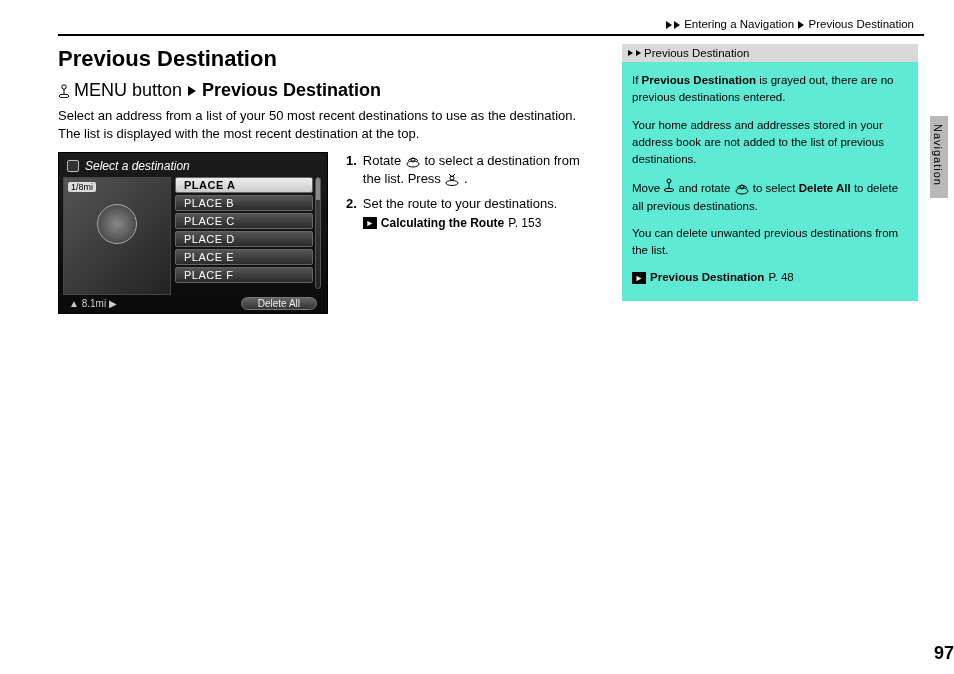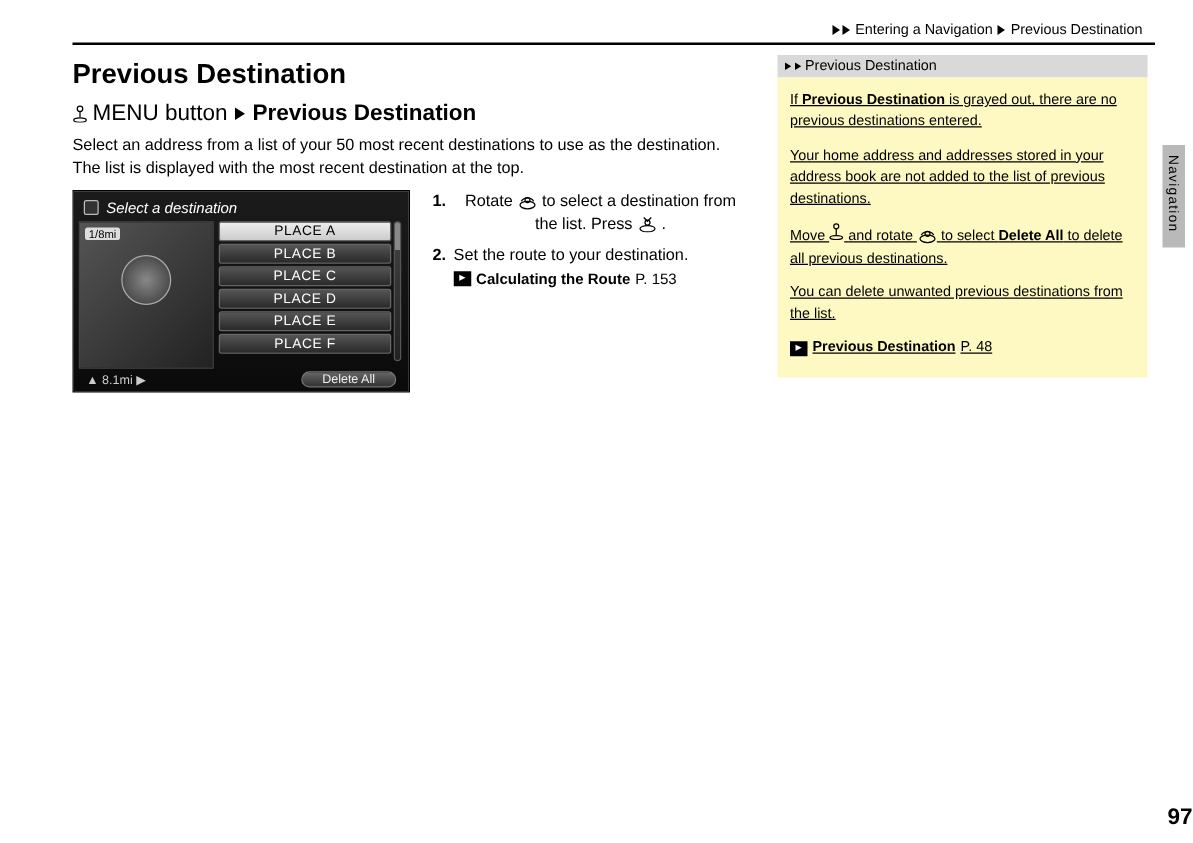--- a/index.html
+++ b/index.html
@@ -9,45 +9,45 @@
   .bc .tri { display:inline-block; width:0; height:0; border-top:4px solid transparent; border-bottom:4px solid transparent; border-left:6px solid #000; margin: 0 1px; vertical-align: middle; }
   .rule { border: none; border-top: 2px solid #000; margin: 0 0 8px 0; }
   .content { display: flex; gap: 24px; }
   .left { width: 540px; }
   .right { width: 296px; position: relative; }
   h1 { font-size: 22px; font-weight: 700; margin: 2px 0 8px 0; }
   .menuline { font-size: 18px; margin-bottom: 6px; display:flex; align-items:center; gap:4px; flex-wrap:wrap;}
   .menuline .tri { display:inline-block; width:0; height:0; border-top:5px solid transparent; border-bottom:5px solid transparent; border-left:8px solid #000; margin: 0 2px; }
   .menuline .bold { font-weight: 700; }
   .intro { font-size: 13px; line-height: 1.35; margin-bottom: 10px; }
-  .cols { display:flex; gap: 18px; text-align: center; }
+  .cols { display:flex; gap: 18px; }
   .screenshot { width: 270px; height: 162px; background: linear-gradient(#1b1b1b,#0a0a0a); border: 1px solid #000; position:relative; padding:4px; color:#fff; font-size:11px; }
   .screenshot .titlebar { display:flex; align-items:center; gap:6px; padding:2px 4px; font-style: italic; font-size:12px; }
   .screenshot .titlebar .home { width:12px; height:12px; border:1px solid #bbb; border-radius:2px; background:#333; position:relative; }
   .screenshot .body { display:flex; gap:4px; margin-top:2px; height: 118px;}
   .screenshot .map { width: 108px; background: linear-gradient(135deg,#555,#222); border:1px solid #444; position:relative; }
   .screenshot .map .badge { position:absolute; top:4px; left:4px; background:#ddd; color:#000; font-size:9px; padding:0 3px; border-radius:2px;}
   .screenshot .map .compass { position:absolute; top:40%; left:50%; transform:translate(-50%,-50%); width:40px; height:40px; border:1px solid #aaa; border-radius:50%; background: radial-gradient(#888,#333); }
   .screenshot .list { flex:1; display:flex; flex-direction:column; gap:2px; padding-right:10px;}
   .screenshot .row { background: linear-gradient(#555,#2a2a2a); border:1px solid #666; border-radius:2px; padding:1px 8px; font-size:11px; letter-spacing:0.5px;}
-  .screenshot .row.sel { background: linear-gradient(#eee,#ccc); color:#000; font-weight:400; }
+  .screenshot .row.sel { background: linear-gradient(#eee,#ccc); color:#000; font-weight:700; }
   .screenshot .scroll { position:absolute; right:6px; top:24px; width:6px; height:112px; background:linear-gradient(#444,#222); border:1px solid #555; border-radius:3px;}
   .screenshot .scroll::before{content:"";position:absolute;top:0;left:0;right:0;height:22px;background:#888;border-radius:3px 3px 0 0;}
   .screenshot .footer { display:flex; justify-content:space-between; align-items:center; padding: 2px 6px; font-size:10px; color:#ccc;}
   .screenshot .footer .btn { background: linear-gradient(#666,#333); border:1px solid #777; border-radius:10px; padding:0 16px; font-size:10px; color:#eee;}
   .steps { flex:1; font-size:13px; }
   .steps .step { display:flex; gap:6px; line-height:1.35; margin-bottom:8px;}
   .steps .num { font-weight:700; }
   .steps .ref { display:flex; align-items:center; gap:4px; margin-top:2px; font-size:12px;}
   .steps .ref .arrowbox { display:inline-flex; width:14px; height:12px; background:#000; color:#fff; font-size:10px; align-items:center; justify-content:center; }
   .steps .bold { font-weight:700; }
 
   .sidebar-head { background:#d9d9d9; font-size:11.5px; padding:3px 6px; display:flex; align-items:center; gap:3px;}
   .sidebar-head .chev { display:inline-block; width:0;height:0;border-top:3.5px solid transparent;border-bottom:3.5px solid transparent;border-left:5px solid #000;}
-  .sidebar-body { background:#fef9c3; font-size:11.5px; line-height:1.5; padding:10px 10px 14px 10px;text-decoration:underline;}
+  .sidebar-body { background:#5eead4; font-size:11.5px; line-height:1.5; padding:10px 10px 14px 10px;}
   .sidebar-body p { margin-bottom:10px; }
   .sidebar-body .bold{font-weight:700;}
   .sidebar-body .ref { display:flex; align-items:center; gap:4px; font-size:11.5px;}
   .sidebar-body .arrowbox { display:inline-flex; width:14px; height:12px; background:#000; color:#fff; font-size:10px; align-items:center; justify-content:center; }
 
   .thumb-tab { position:absolute; right:-30px; top:72px; width:18px; height:82px; background:#b9b9b9; }
   .vlabel { position:absolute; right:-26px; top:80px; font-size:11px; writing-mode: vertical-rl; letter-spacing:1px;}
   .pagenum { position:absolute; right:0; bottom:10px; font-size:18px; font-weight:700;}
   .icon-joy { display:inline-flex; width:12px; height:14px; align-items:flex-end; justify-content:center;}
   .icon-joy svg, .icon-rot svg, .icon-press svg { display:block; }
@@ -130,21 +130,21 @@
                     <circle cx="8" cy="6" r="2" fill="none" stroke="#000" stroke-width="1"></circle>
                     <path d="M5 2 L8 5 L11 2" fill="none" stroke="#000" stroke-width="1"></path>
                   </svg>
                 </span>
               <span>.</span>
             </span>
           </div>
           <div class="step">
             <span class="num">2.</span>
             <div>
-              <span>Set the route to your destination.</span>
+              <span>Set the route to your destinations.</span>
               <div class="ref">
                 <span class="arrowbox">▸</span>
                 <span class="bold">Calculating the Route</span>
                 <span>P. 153</span>
               </div>
             </div>
           </div>
         </div>
       </div>
     </div>

